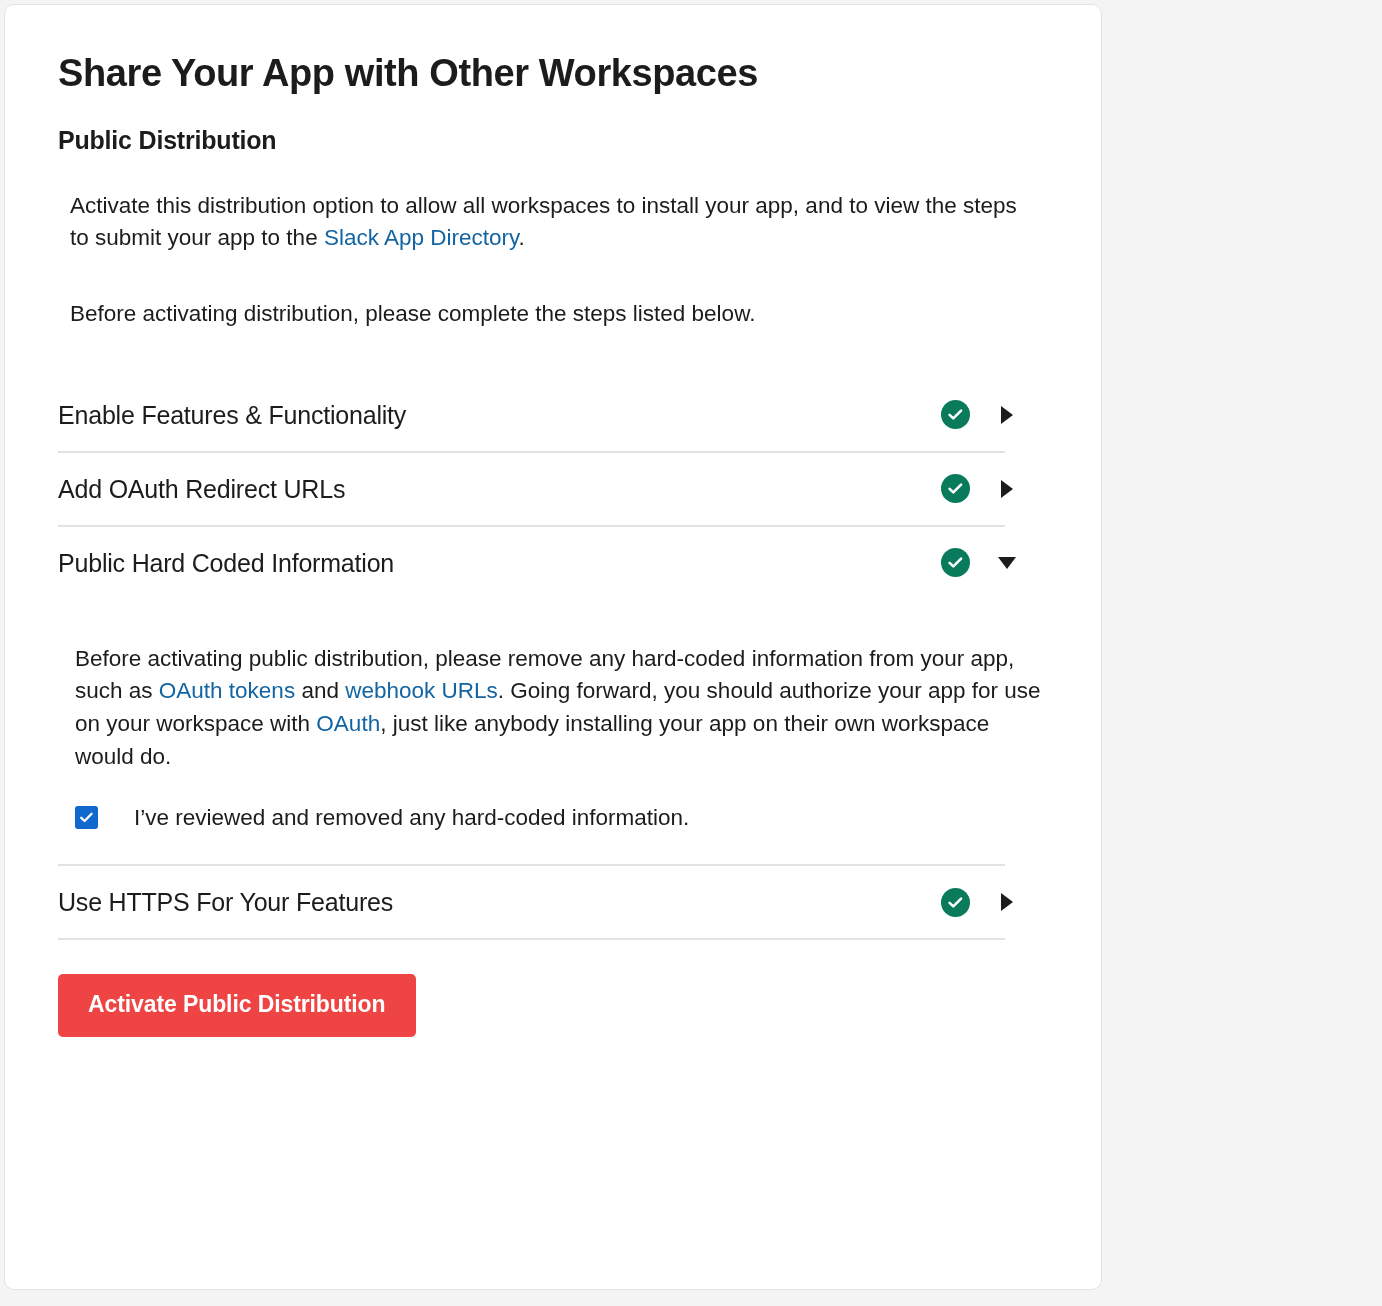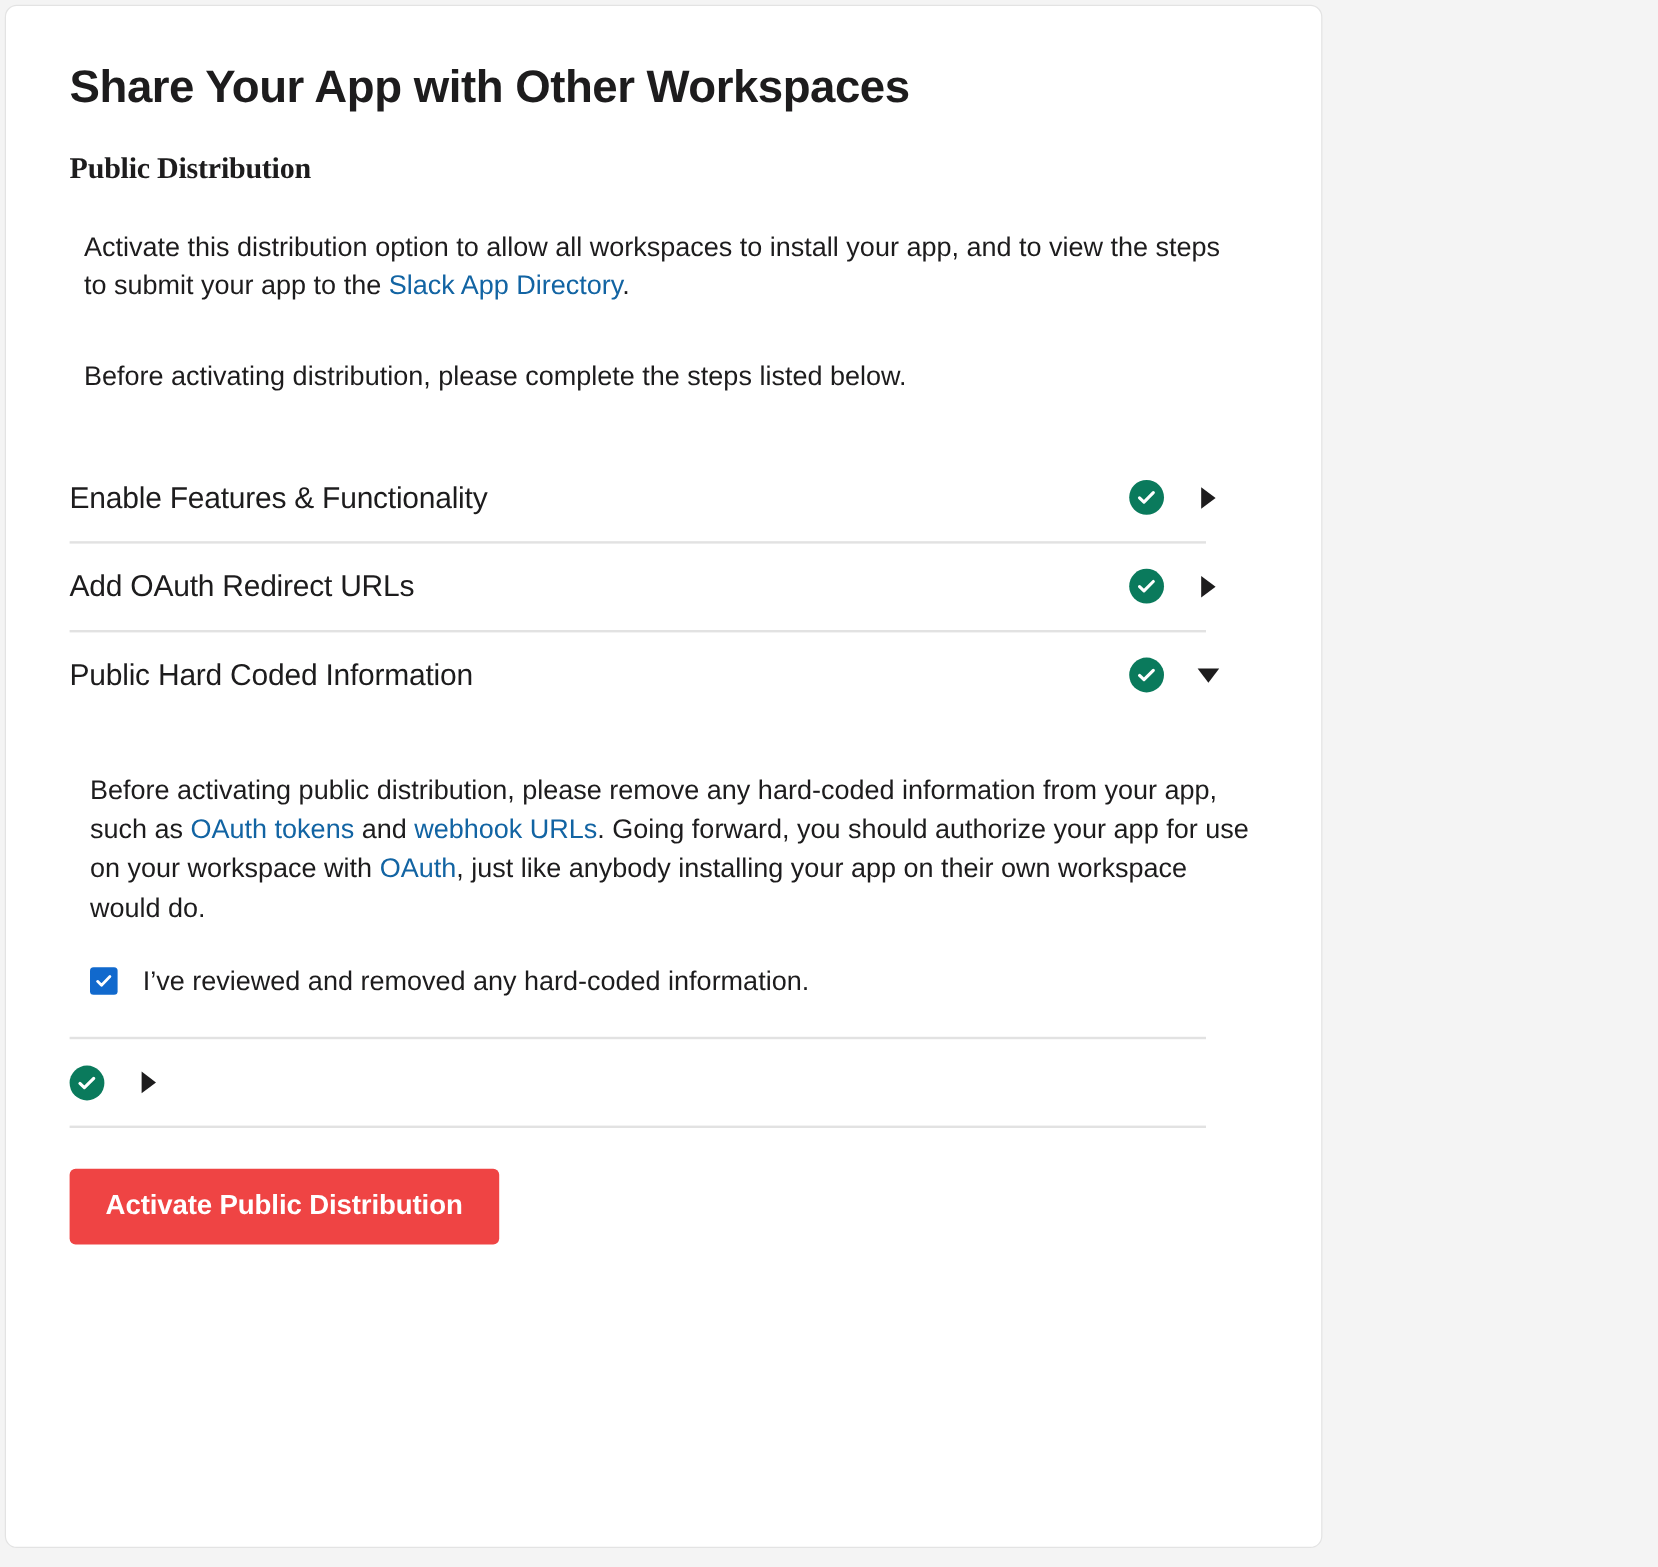--- a/index.html
+++ b/index.html
@@ -38,21 +38,20 @@
     line-height: 1.2;
   }
   .section-title {
     font-size: 25px;
     font-weight: bold;
     color: #1d1c1d;
     letter-spacing: -0.2px;
     margin: 0;
     padding-top: 28px;
     line-height: 1.25;
-    font-family: Liberation Serif, serif;
   }
   p.body-text {
     font-size: 22.5px;
     color: #1d1c1d;
     line-height: 1.45;
     margin: 12px;
     padding-top: 22px;
     max-width: 1275px;
   }
   p.body-text.second {
@@ -127,21 +126,21 @@
   .panel-text {
     font-size: 22.5px;
     color: #1d1c1d;
     line-height: 1.45;
     margin: 0;
     max-width: 1245px;
   }
   .checkbox-row {
     display: flex;
     align-items: center;
-    gap: 21px;
+    gap: 36px;
     padding-top: 30px;
     padding-bottom: 32px;
   }
   .checkbox {
     width: 23px;
     height: 23px;
     border-radius: 3px;
     background: #1169cd;
     display: flex;
     align-items: center;
@@ -240,20 +239,21 @@
             <svg width="15" height="15" viewBox="0 0 15 15">
                 <path d="M2.3 7.8 L5.6 11.0 L12.6 3.8" stroke="#ffffff" stroke-width="2.3" fill="none" stroke-linecap="round" stroke-linejoin="round"></path>
               </svg>
           </div>
           <div class="checkbox-label">I’ve reviewed and removed any hard-coded information.</div>
         </div>
       </div>
       <div class="divider"></div>
 
       <div class="step-row">
+        <div class="step-heading">Use HTTPS For Your Features</div>
         <div class="step-right">
           <div class="check-badge">
             <svg width="17" height="17" viewBox="0 0 17 17">
                 <path d="M2.6 8.9 L6.3 12.4 L14.1 4.6" stroke="#ffffff" stroke-width="2.6" fill="none" stroke-linecap="round" stroke-linejoin="round"></path>
               </svg>
           </div>
           <div class="caret">
               <div class="caret-right"></div>
             </div>
         </div>

